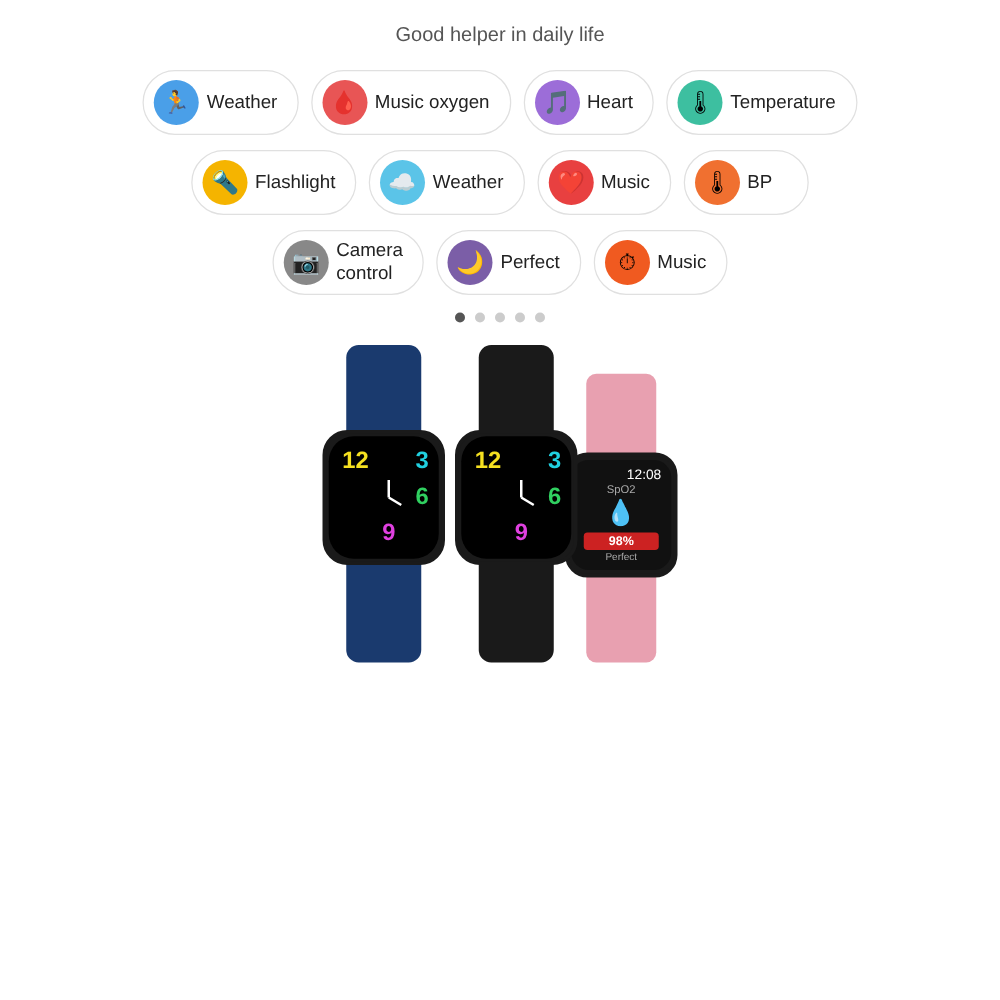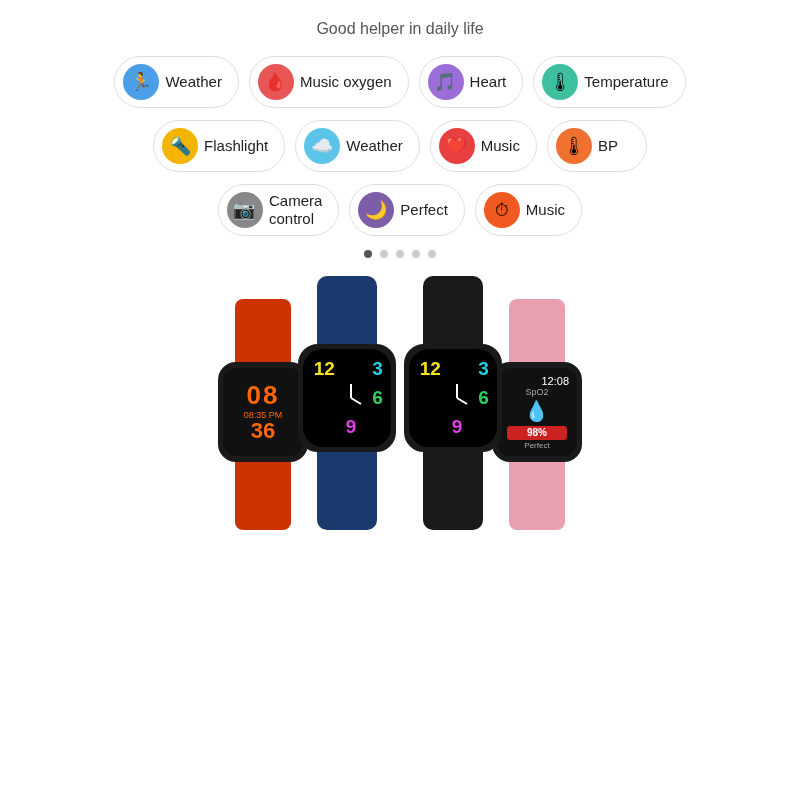--- a/index.html
+++ b/index.html
@@ -362,32 +362,20 @@
   <div class="dots-row">
     <div class="dot active"></div>
     <div class="dot"></div>
     <div class="dot"></div>
     <div class="dot"></div>
     <div class="dot"></div>
   </div>
 
   <div class="watches-row">
 
-    <div class="watch-container" style="margin-right:-10px; z-index:1;">
-      <div class="strap-top strap-red" style="width:56px; height:65px; border-radius:8px 8px 0 0;"></div>
-      <div class="watch" style="z-index:2; position:relative;">
-        <div class="watch-side-btn"></div>
-        <div class="digital-face">
-          <span class="dig-time">08</span>
-          <span class="dig-date">08:35 PM</span>
-          <span class="dig-steps">36</span>
-        </div>
-      </div>
-      <div class="strap-bottom strap-red" style="width:56px; height:70px; border-radius:0 0 8px 8px;"></div>
-    </div>
 
     <div class="watch-container" style="z-index:3;">
       <div class="strap-top strap-blue" style="width:60px; height:70px; border-radius:10px 10px 0 0;"></div>
       <div class="watch" style="width:98px; height:108px; border-radius:20px; z-index:2; position:relative;">
         <div class="watch-side-btn"></div>
         <div class="watch-side-btn2"></div>
         <div class="clock-face" style="width:88px; height:98px;">
           <div class="clock-numbers" style="width:80px; height:88px;">
             <span class="cn cn-yellow">12</span>
             <span class="cn cn-empty"></span>

